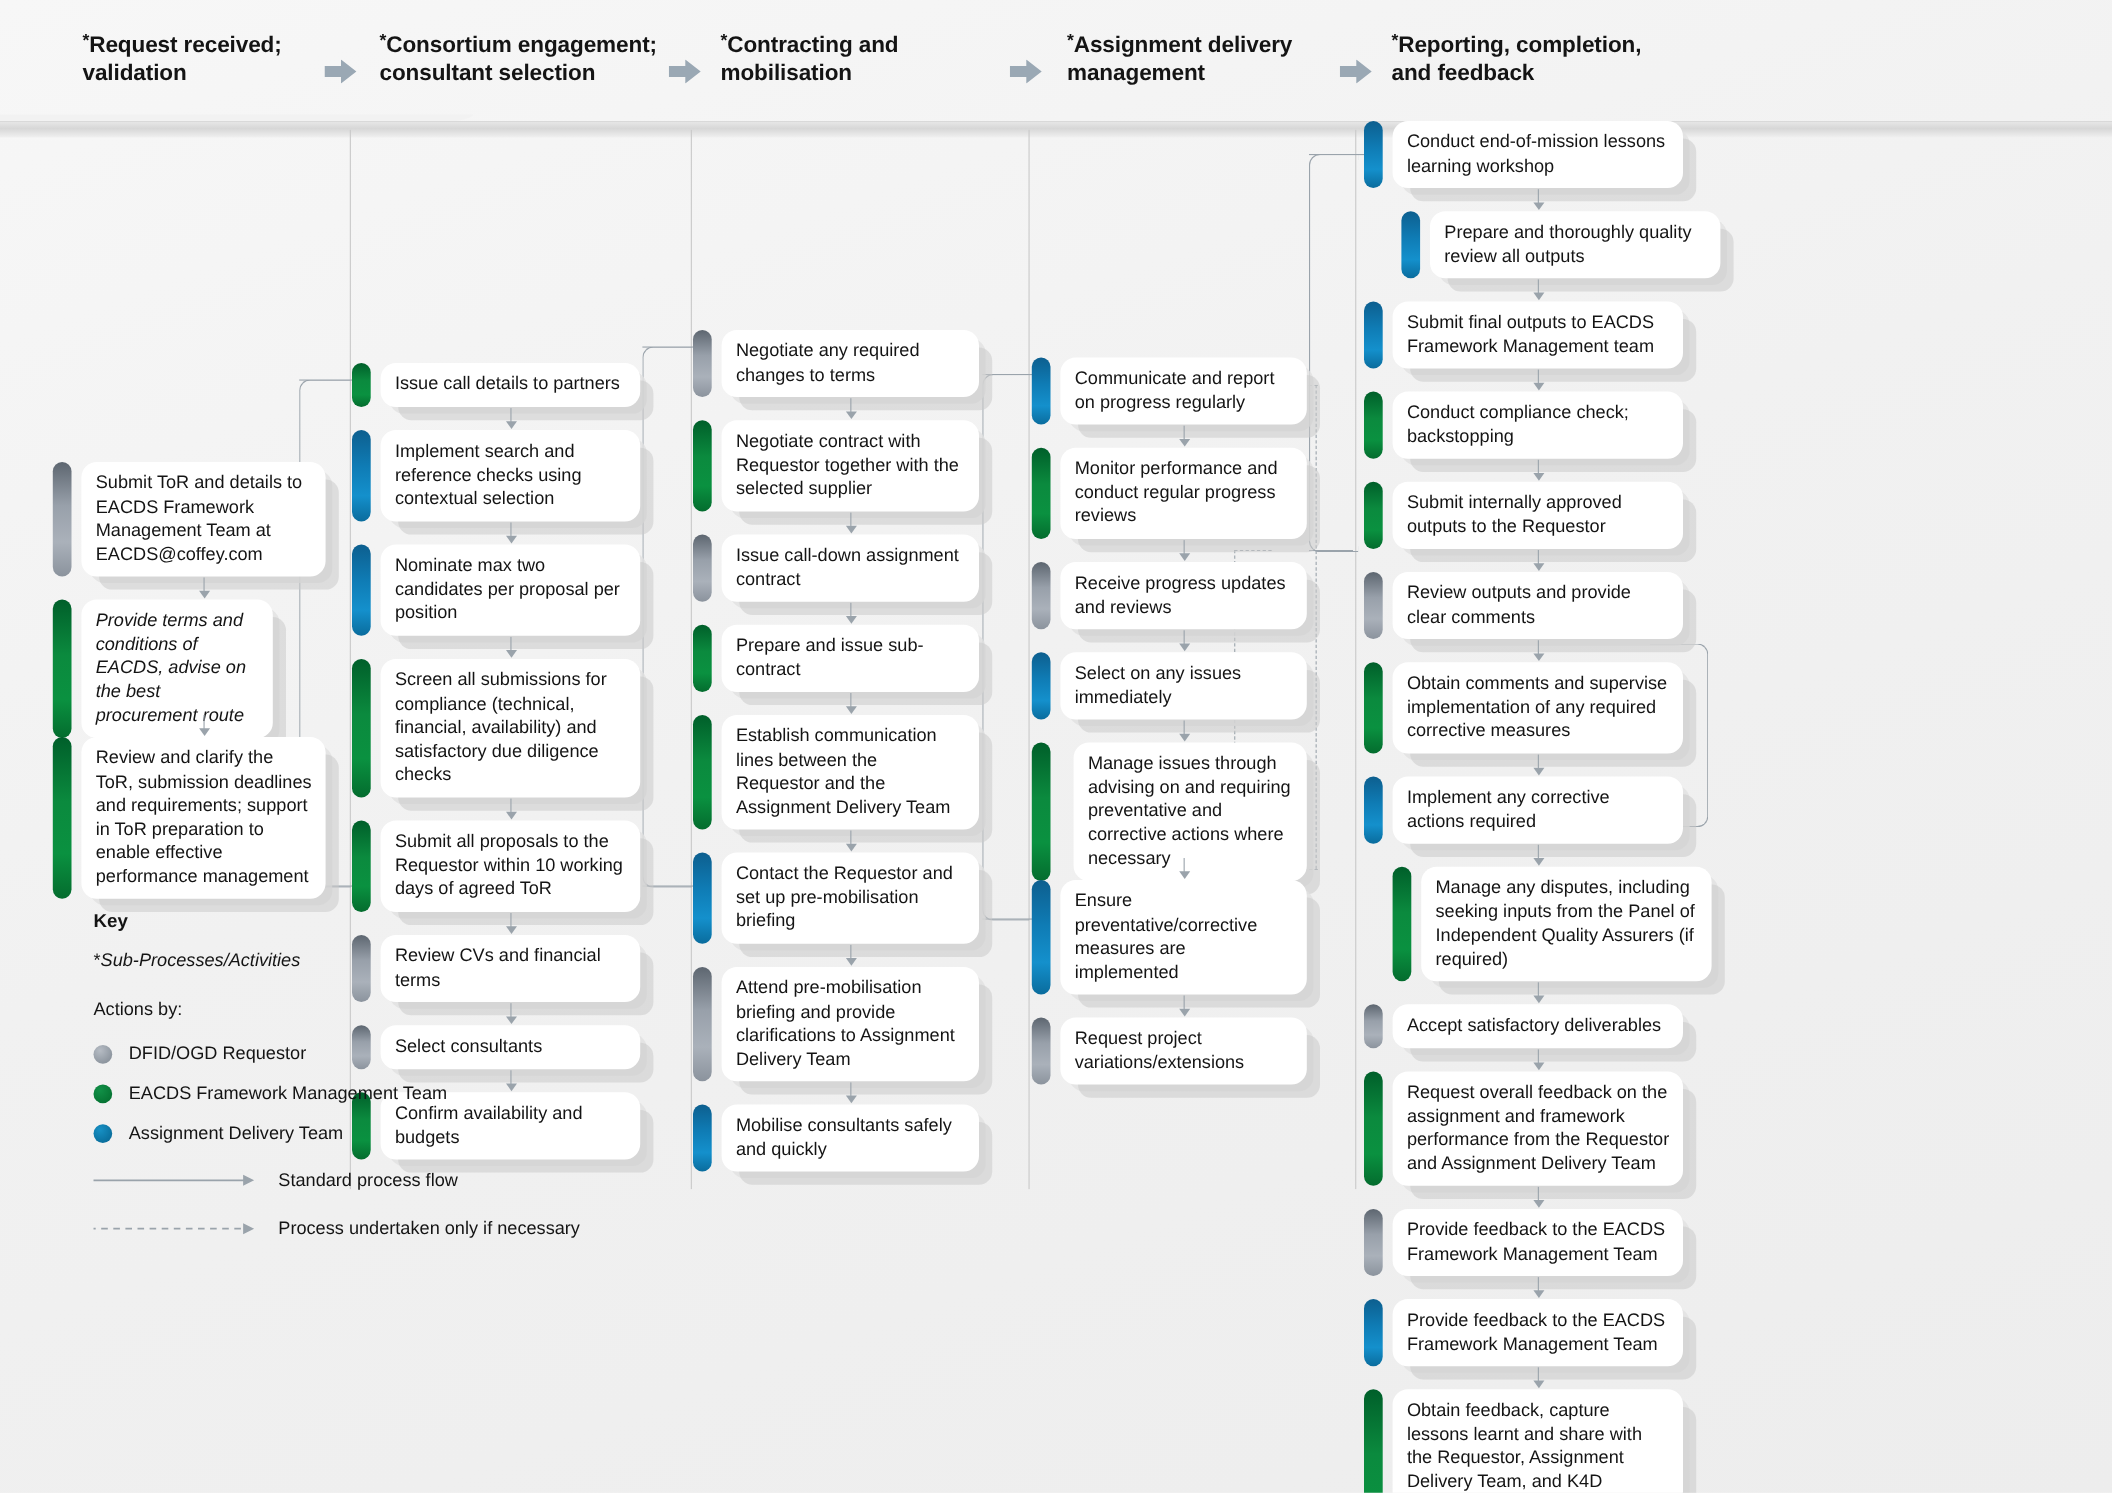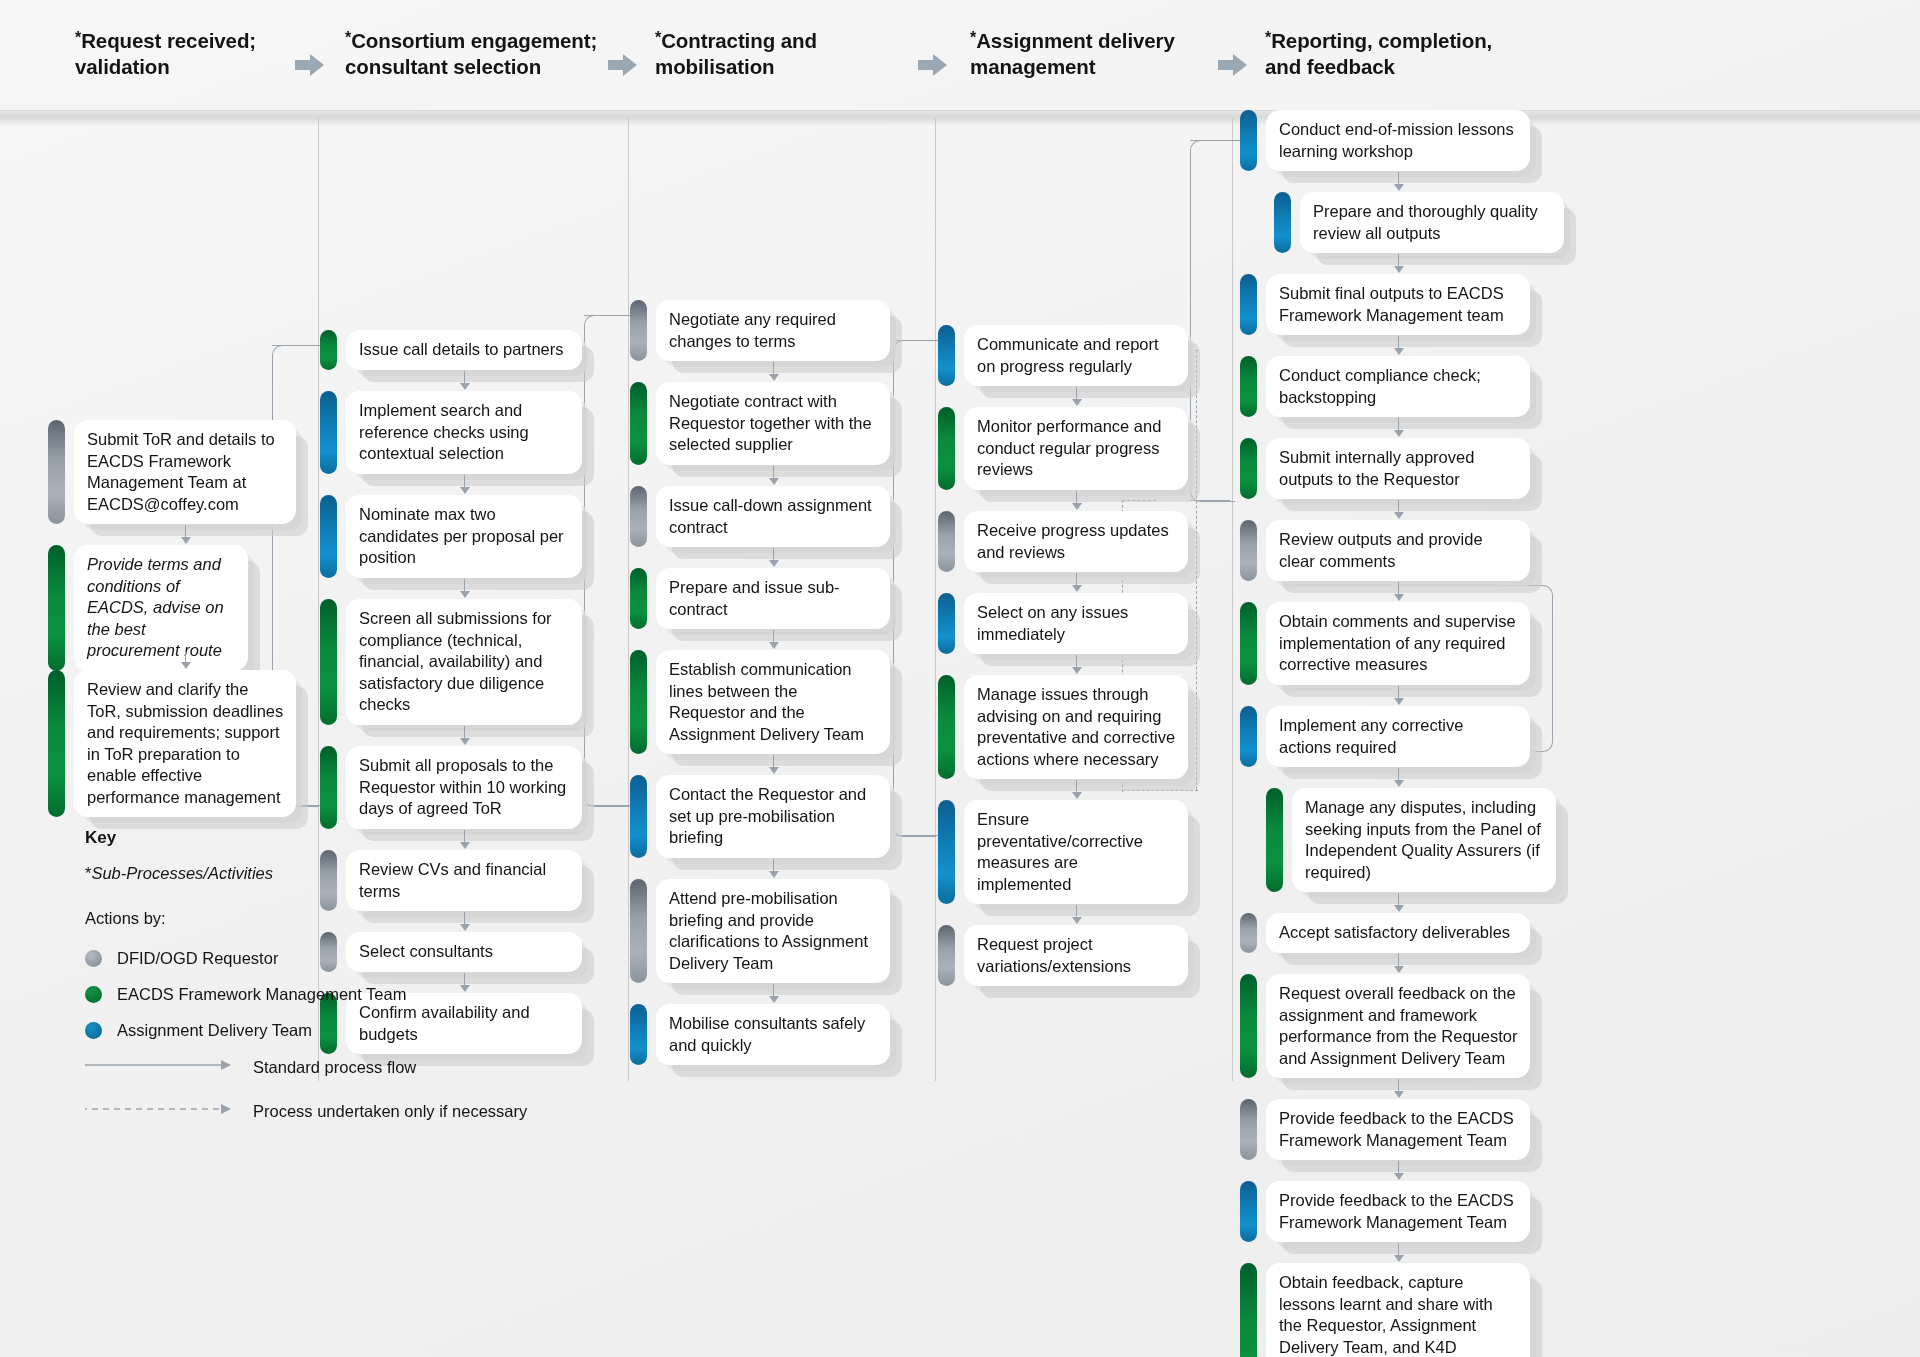--- a/index.html
+++ b/index.html
@@ -60,21 +60,21 @@
   .key-title{font-weight:bold;font-size:17px;margin-bottom:16px;}
   .key-sub{font-style:italic;font-size:16.5px;margin-bottom:26px;}
   .key-sub .star{font-style:normal;}
   .key-actions{font-size:16.5px;margin-bottom:16px;}
   .key-row{display:flex;align-items:center;height:28px;margin-bottom:8px;}
   .dot{width:17px;height:17px;border-radius:50%;margin-right:15px;flex:0 0 17px;}
   .dot.grey{background:radial-gradient(circle at 35% 30%,#b6bcc4,#7e8791);}
   .dot.green{background:radial-gradient(circle at 35% 30%,#119047,#026a2c);}
   .dot.blue{background:radial-gradient(circle at 35% 30%,#1790c4,#05638f);}
   .key-label{font-size:16.5px;}
-  .key-line{display:flex;align-items:flex-start;height:30px;margin-top:14px;}
+  .key-line{display:flex;align-items:center;height:30px;margin-top:14px;}
   .key-line .lbl{font-size:16.5px;margin-left:18px;}
 </style>
 </head>
 <body>
 
 <div class="canvas">
 
   <div class="header">
     <div class="band-curve"></div>
     <div class="band"></div>
@@ -261,21 +261,21 @@
         <div class="bubble">Receive progress updates and reviews</div>
       </div>
       <div class="vline" style="left: 1076px; top: 573px; height: 13px;"></div>
       <div class="varrow" style="left: 1072px; top: 585px;"></div>
       <div class="task" style="left: 938px; top: 593px; width: 250px;">
         <div class="bar blue"></div>
         <div class="bubble">Select on any issues immediately</div>
       </div>
       <div class="vline" style="left: 1076px; top: 655px; height: 13px;"></div>
       <div class="varrow" style="left: 1072px; top: 667px;"></div>
-      <div class="task" style="left: 938px; top: 675px; width: 250px;">
+      <div class="task" style="left: 938px; top: 675px; width: 250px; gap: 12px;">
         <div class="bar green"></div>
         <div class="bubble">Manage issues through advising on and requiring preventative and corrective actions where necessary</div>
       </div>
       <div class="vline" style="left: 1076px; top: 780px; height: 13px;"></div>
       <div class="varrow" style="left: 1072px; top: 792px;"></div>
       <div class="task" style="left: 938px; top: 800px; width: 250px;">
         <div class="bar blue"></div>
         <div class="bubble">Ensure preventative/corrective measures are implemented</div>
       </div>
       <div class="vline" style="left: 1076px; top: 905px; height: 13px;"></div>

